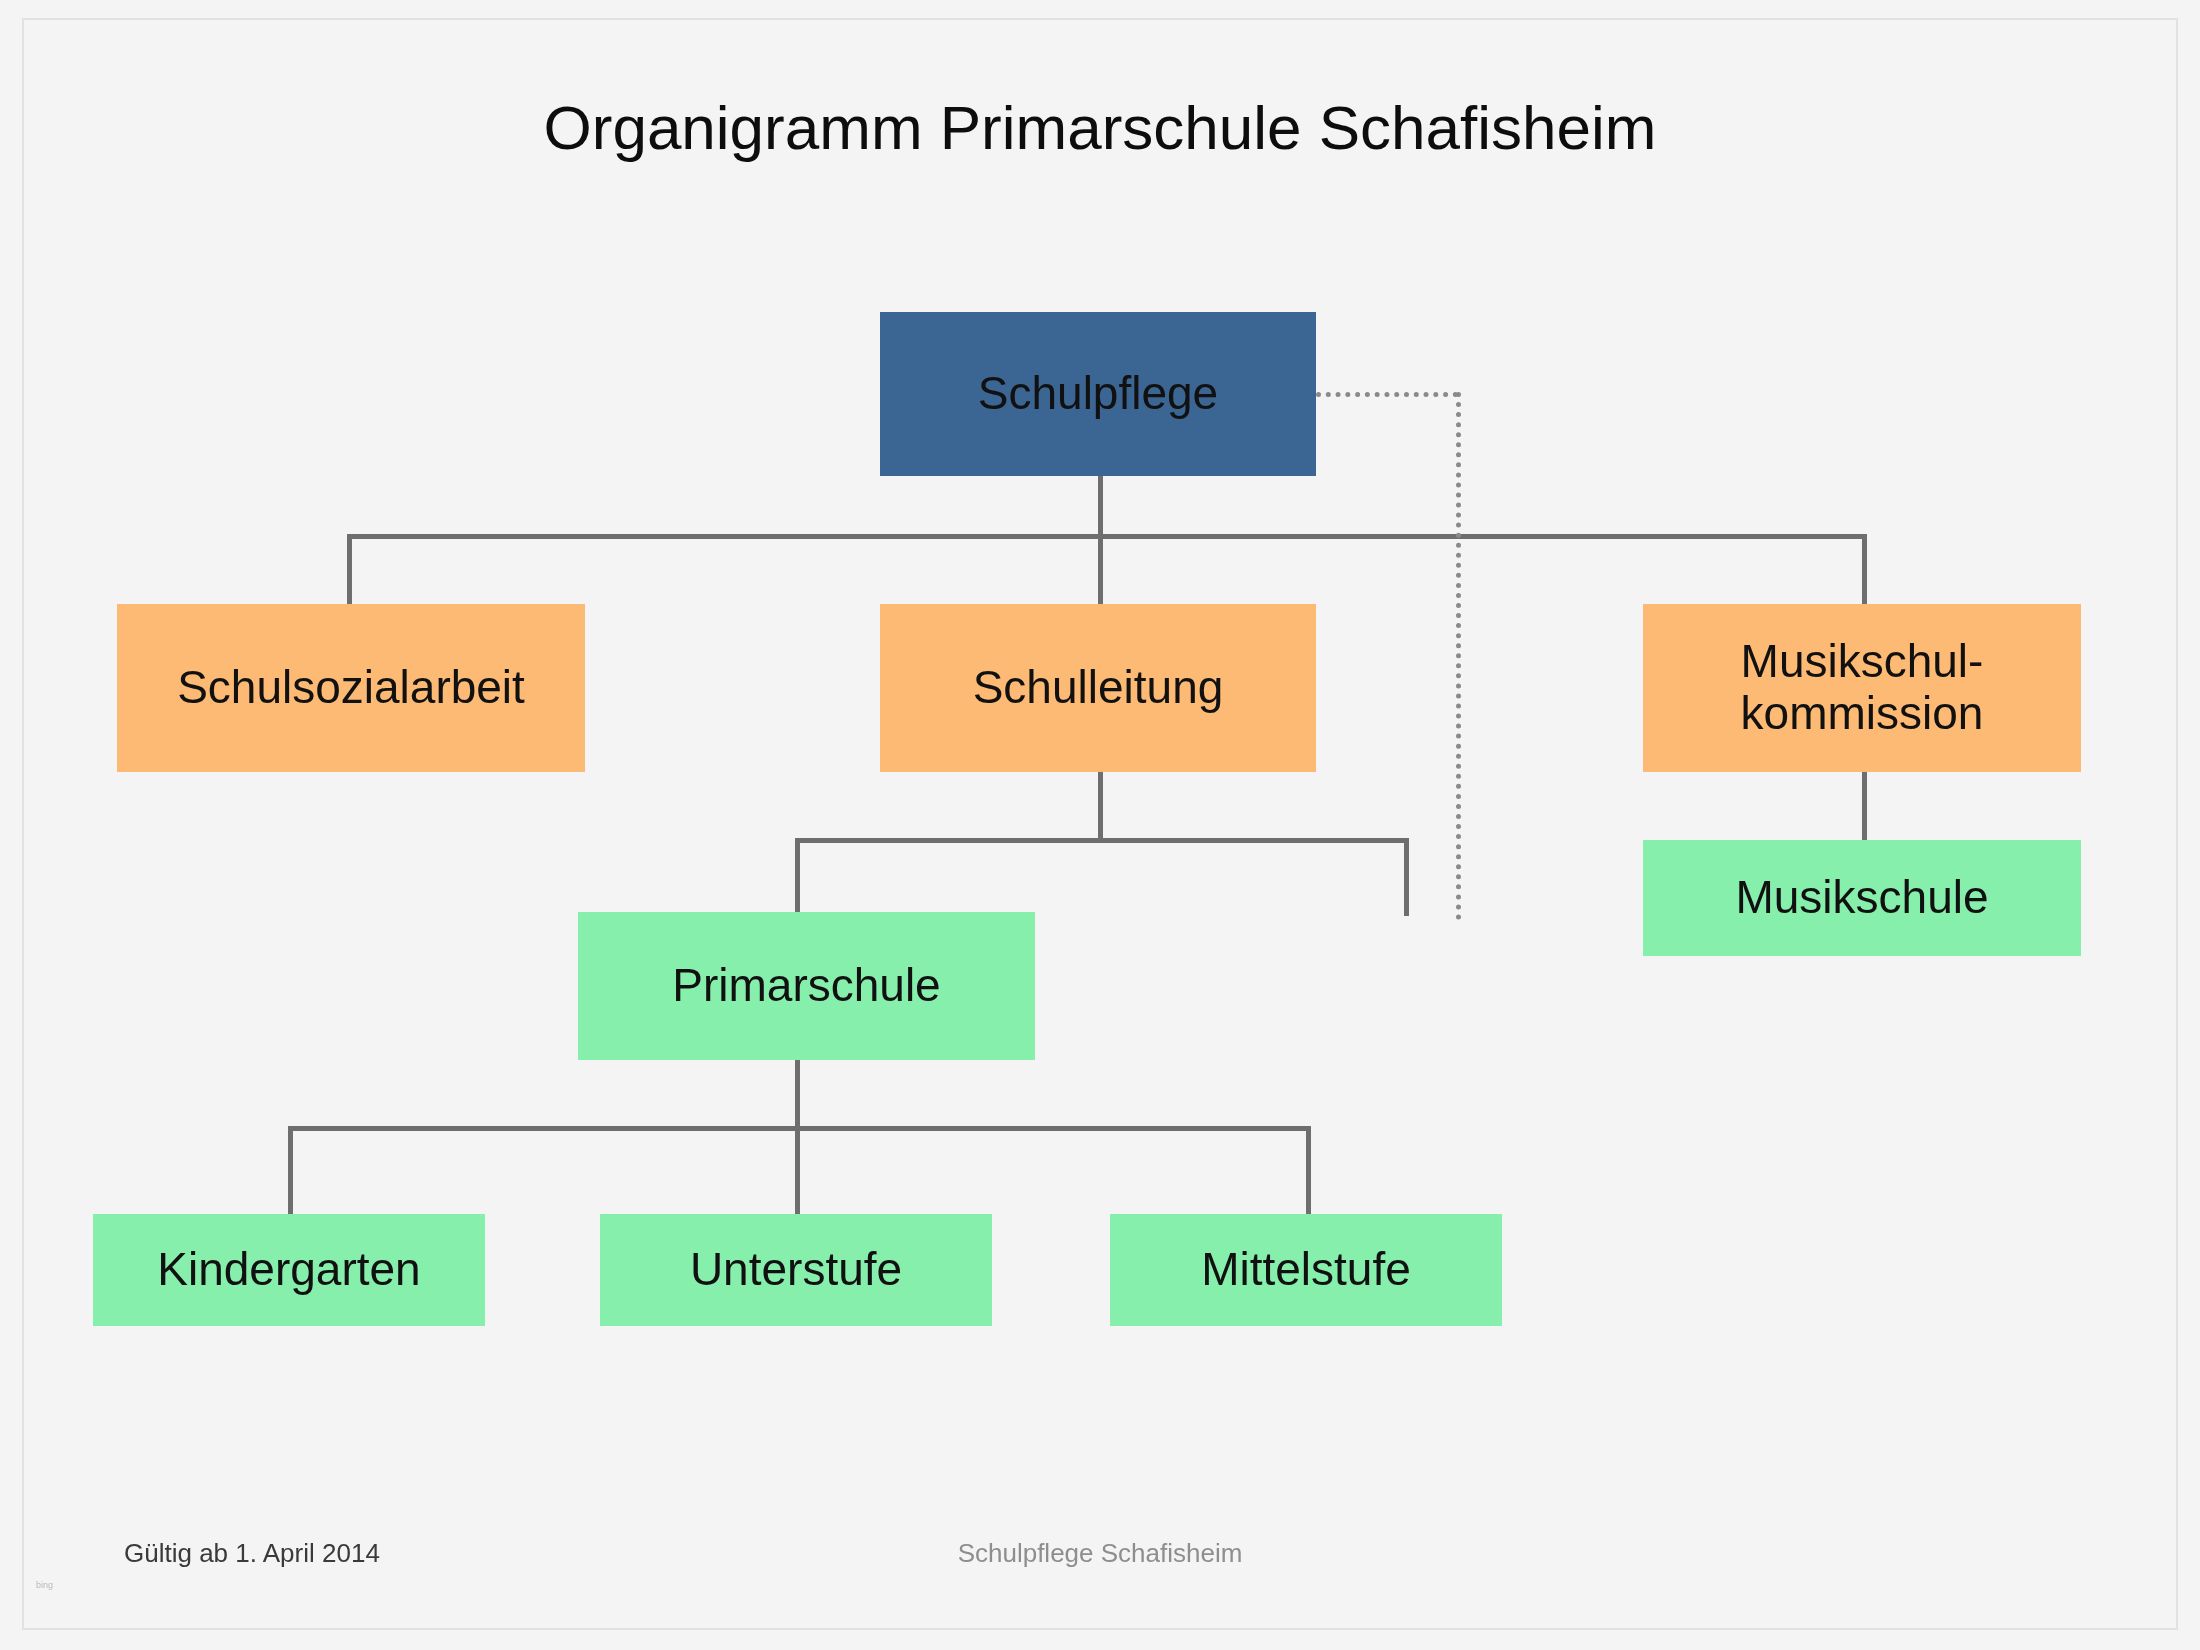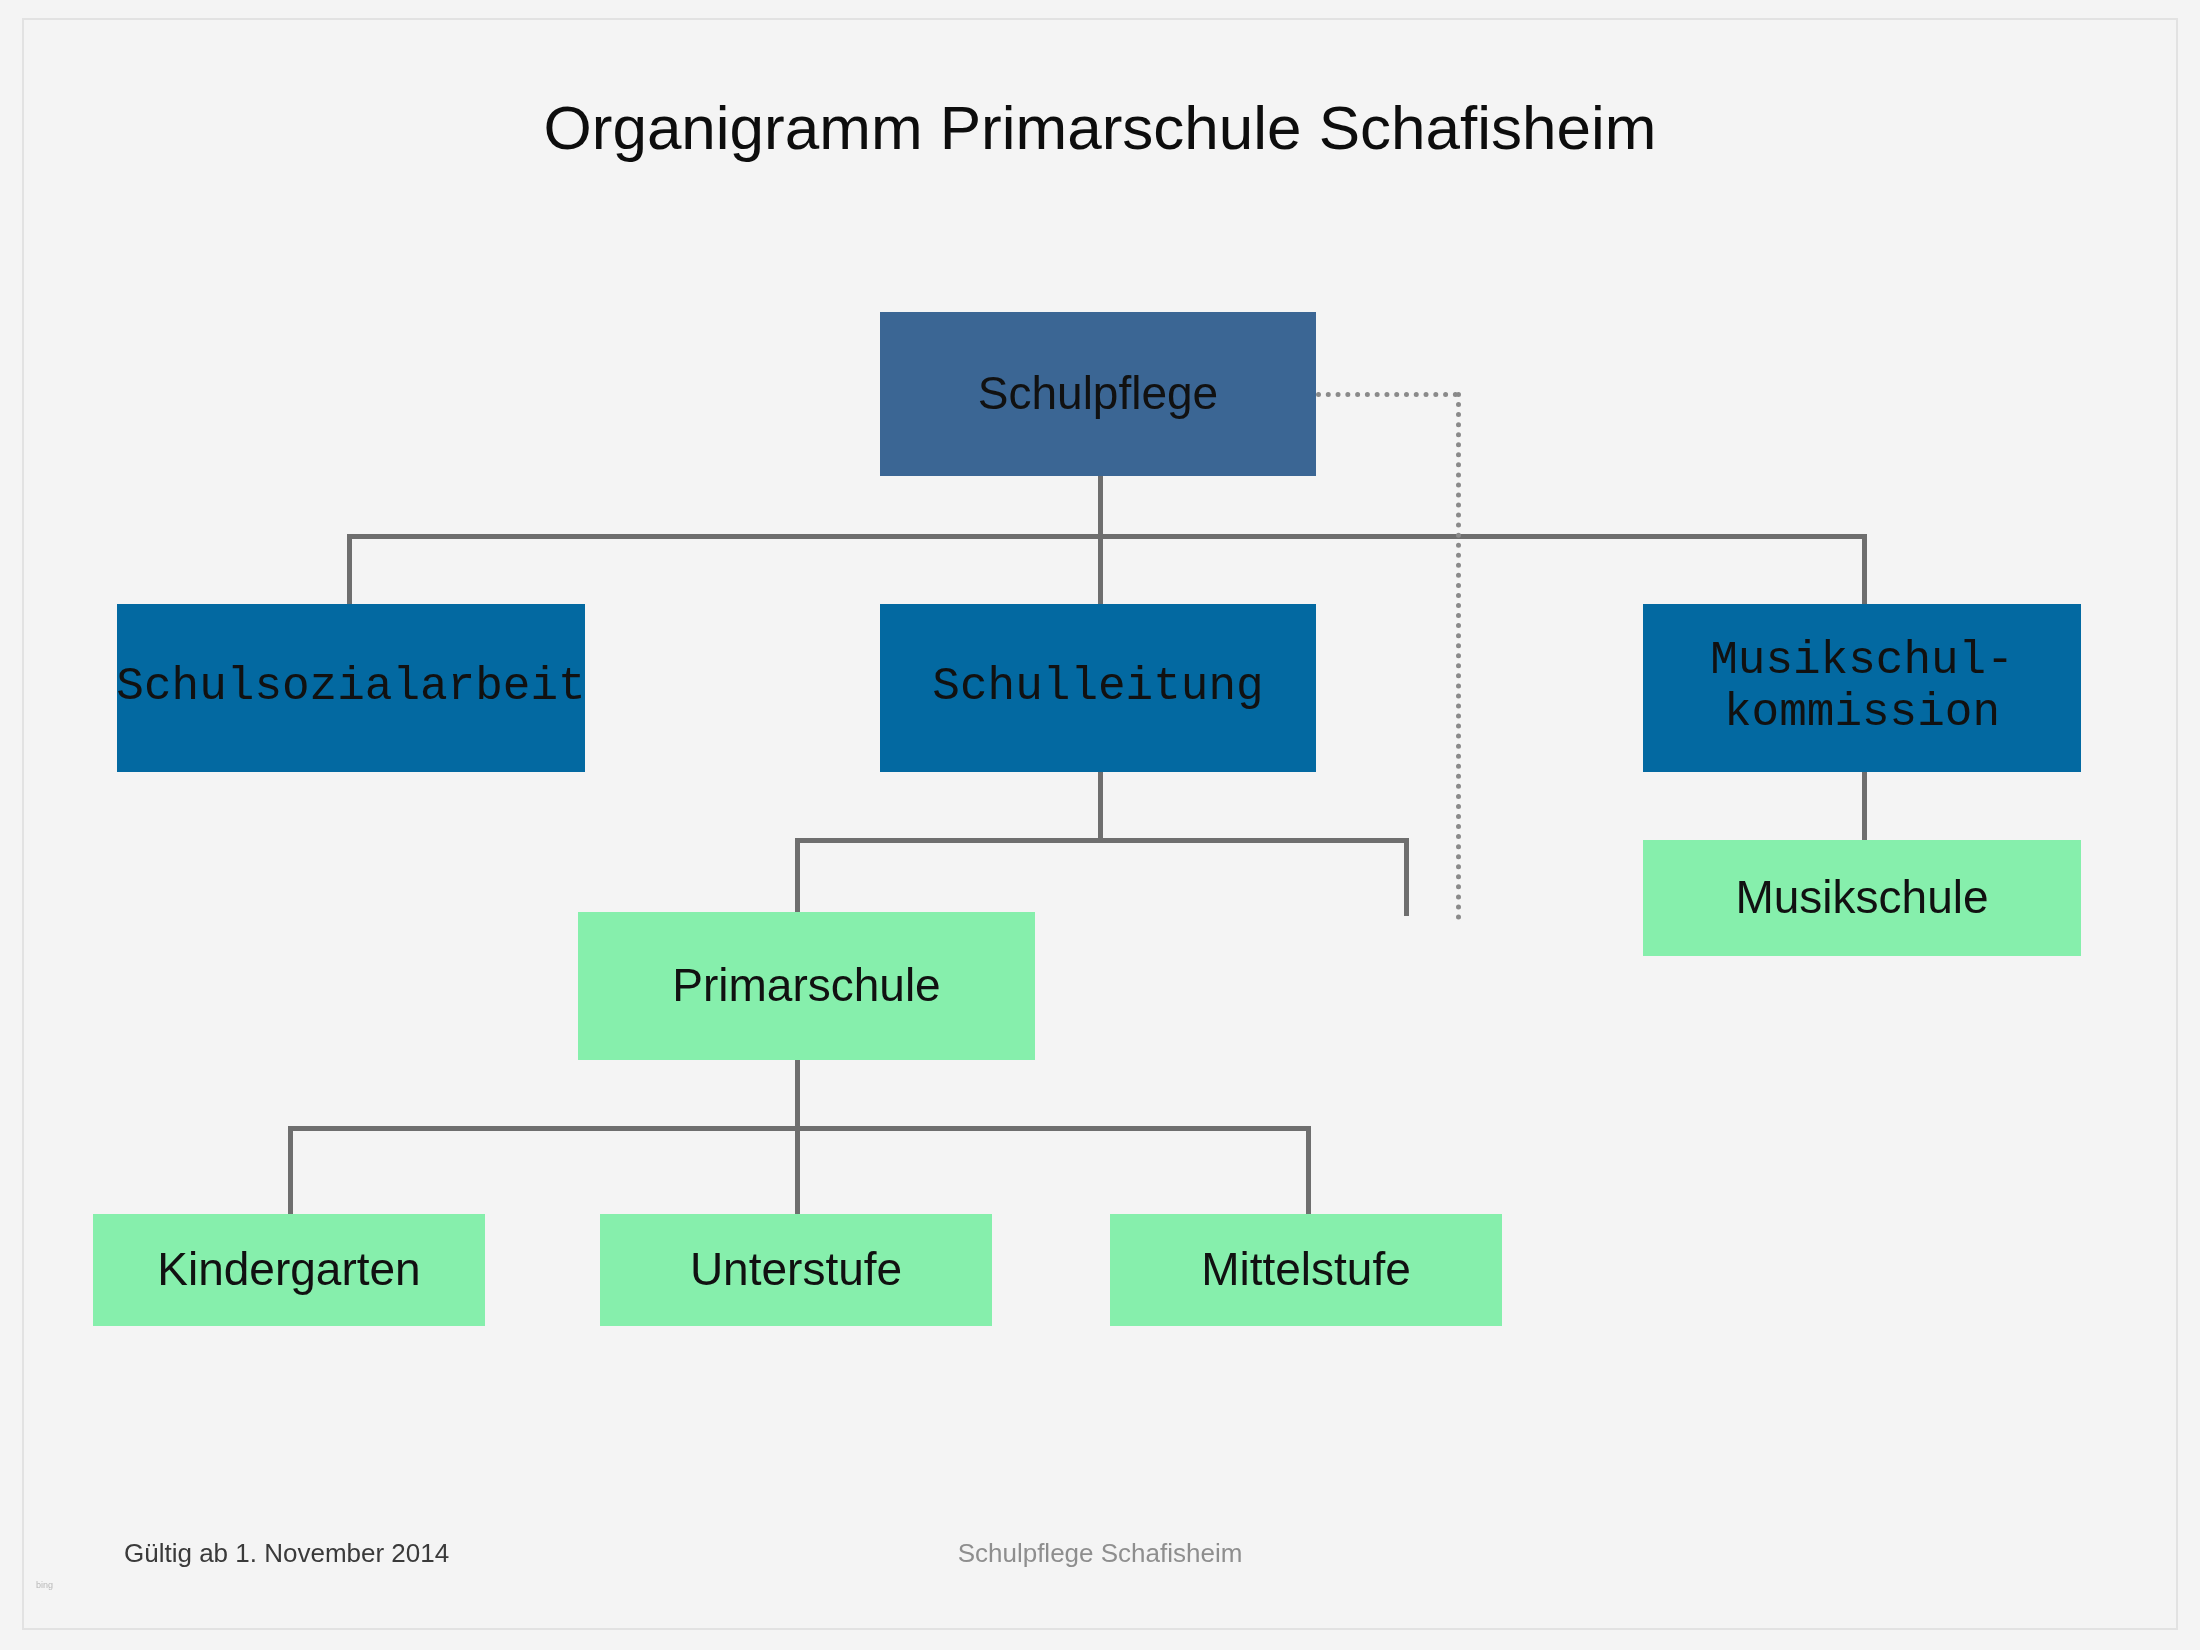--- a/index.html
+++ b/index.html
@@ -44,23 +44,22 @@
     justify-content: center;
     text-align: left;
     line-height: 1.12;
     color: #111111;
   }
   .lvl-top {
     background: #3b6694;
     font-size: 46px;
   }
   .lvl-mid {
-    background: #0369a1;
+    background: #fdba74;
     font-size: 46px;
-    font-family: Liberation Mono, monospace;
   }
   .lvl-light {
     background: #86efac;
     font-size: 46px;
   }
   .connector {
     position: absolute;
     background: #6e6e6e;
   }
   .v { width: 5px; }
@@ -175,17 +174,17 @@
   </div>
 
   <div class="node lvl-light" style="left:600px; top:1214px; width:392px; height:112px;">
     <span>Unterstufe</span>
   </div>
 
   <div class="node lvl-light" style="left:1110px; top:1214px; width:392px; height:112px;">
     <span>Mittelstufe</span>
   </div>
 
-  <div id="footer-left">Gültig ab 1. November 2014</div>
+  <div id="footer-left">Gültig ab 1. April 2014</div>
   <div id="footer-center">Schulpflege Schafisheim</div>
   <div id="footer-tiny">bing</div>
 
 </div>
 
 </body></html>

